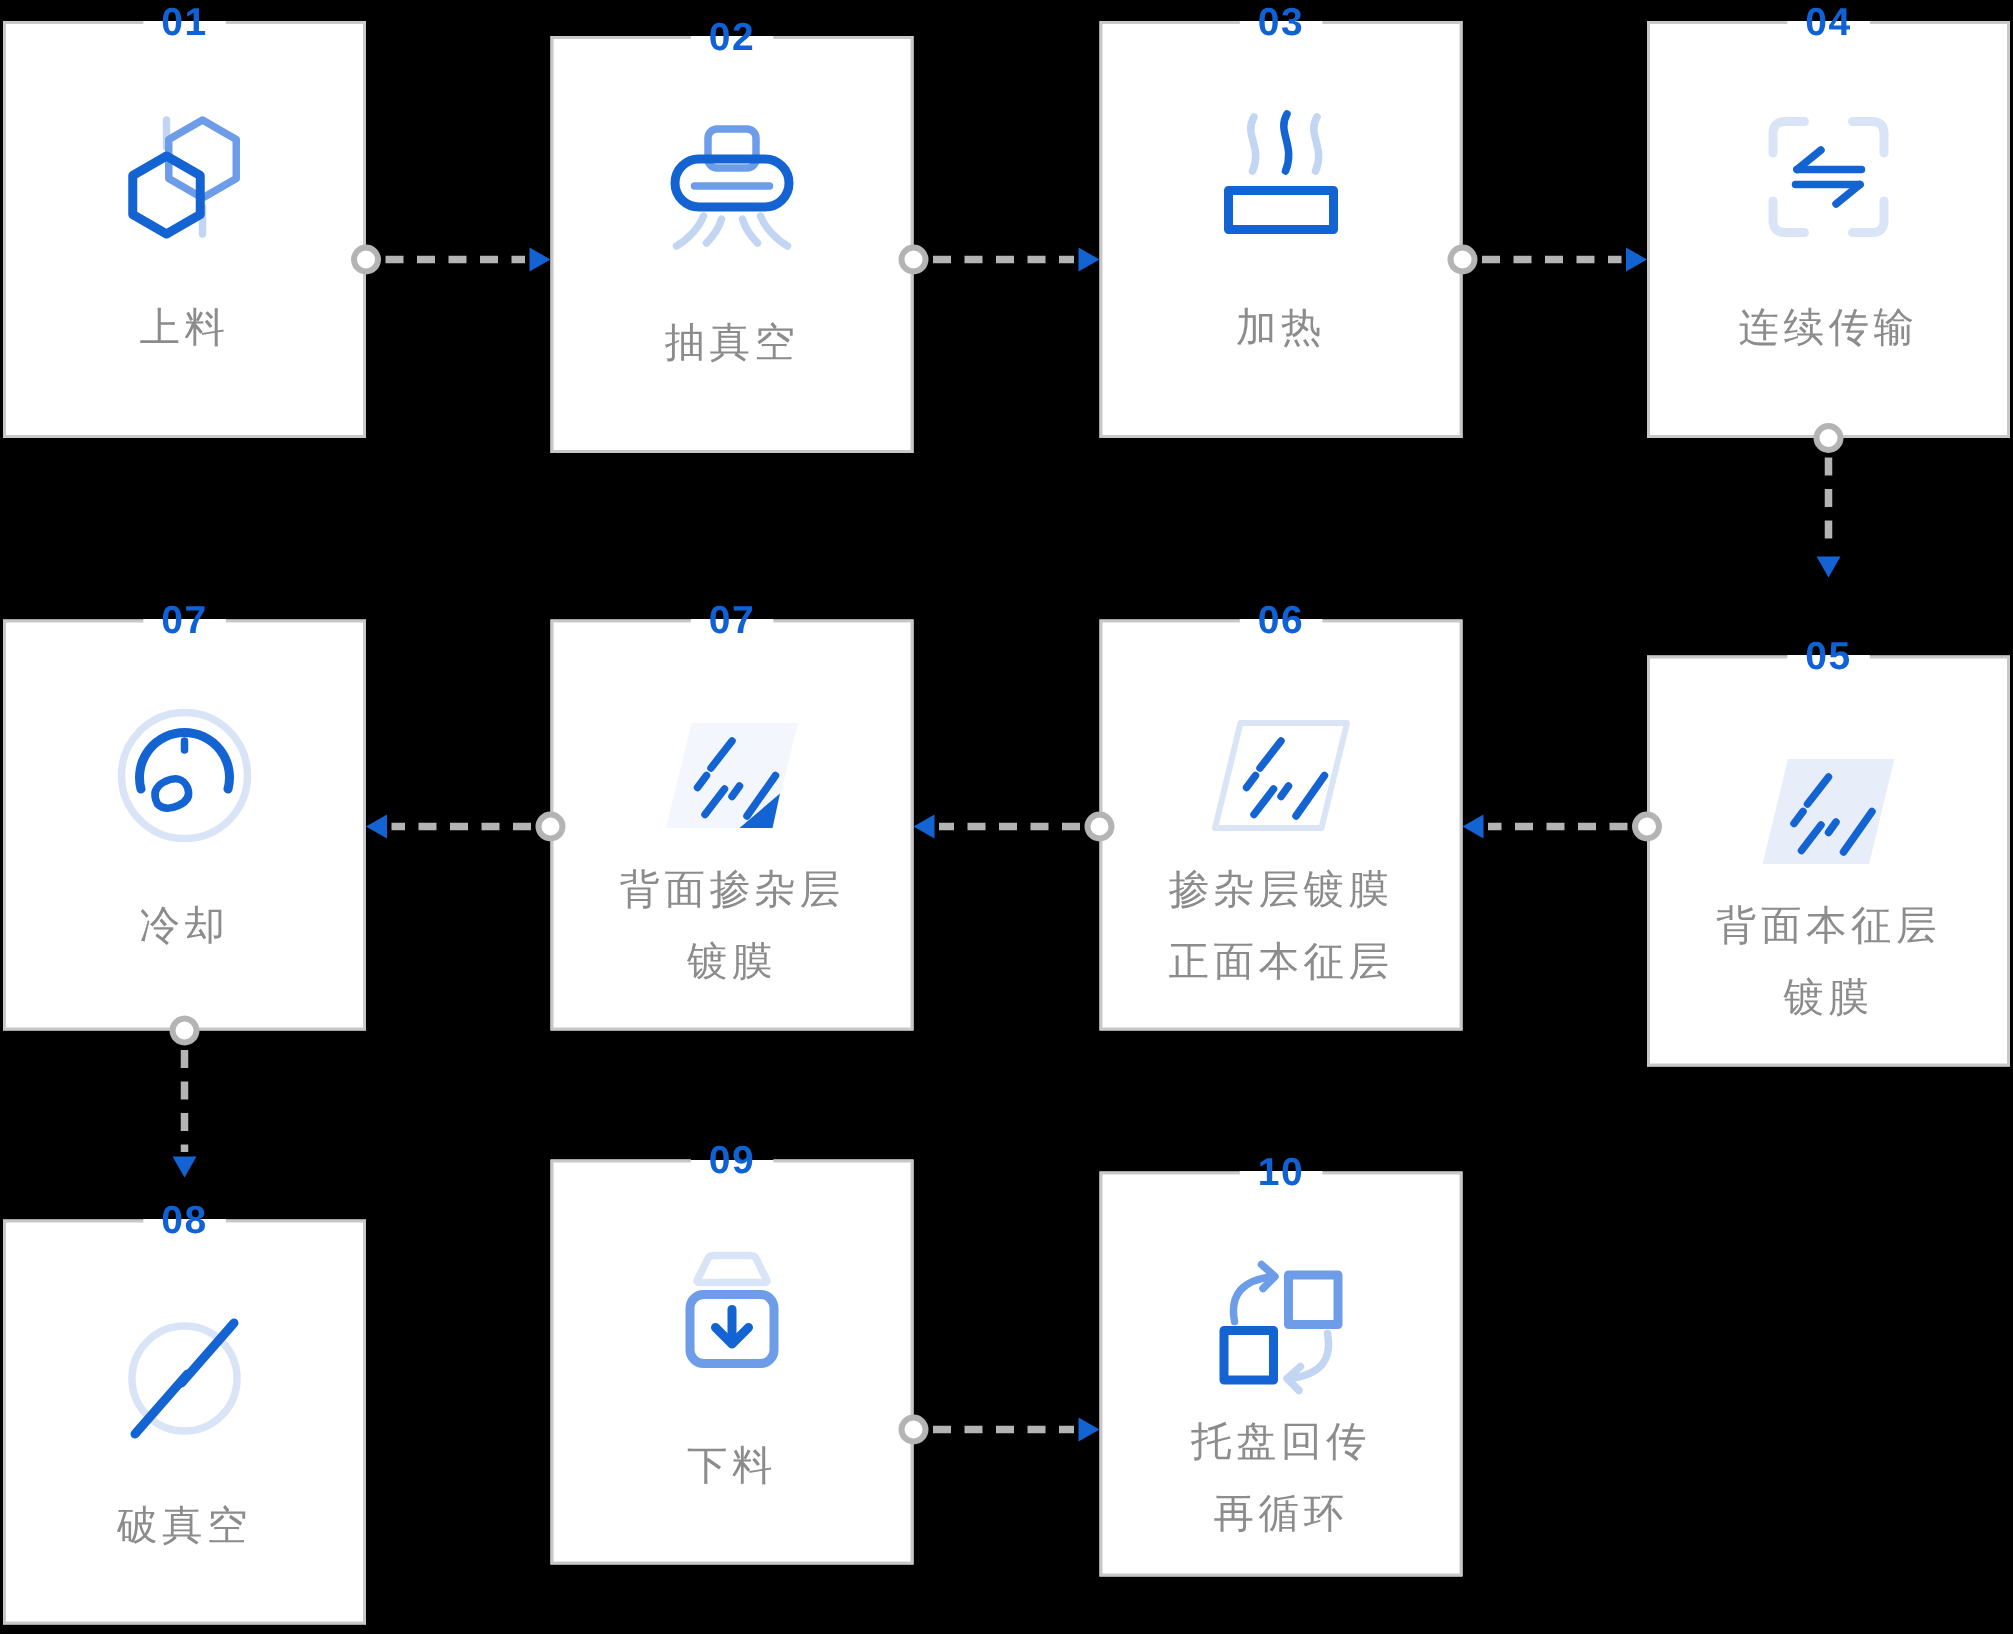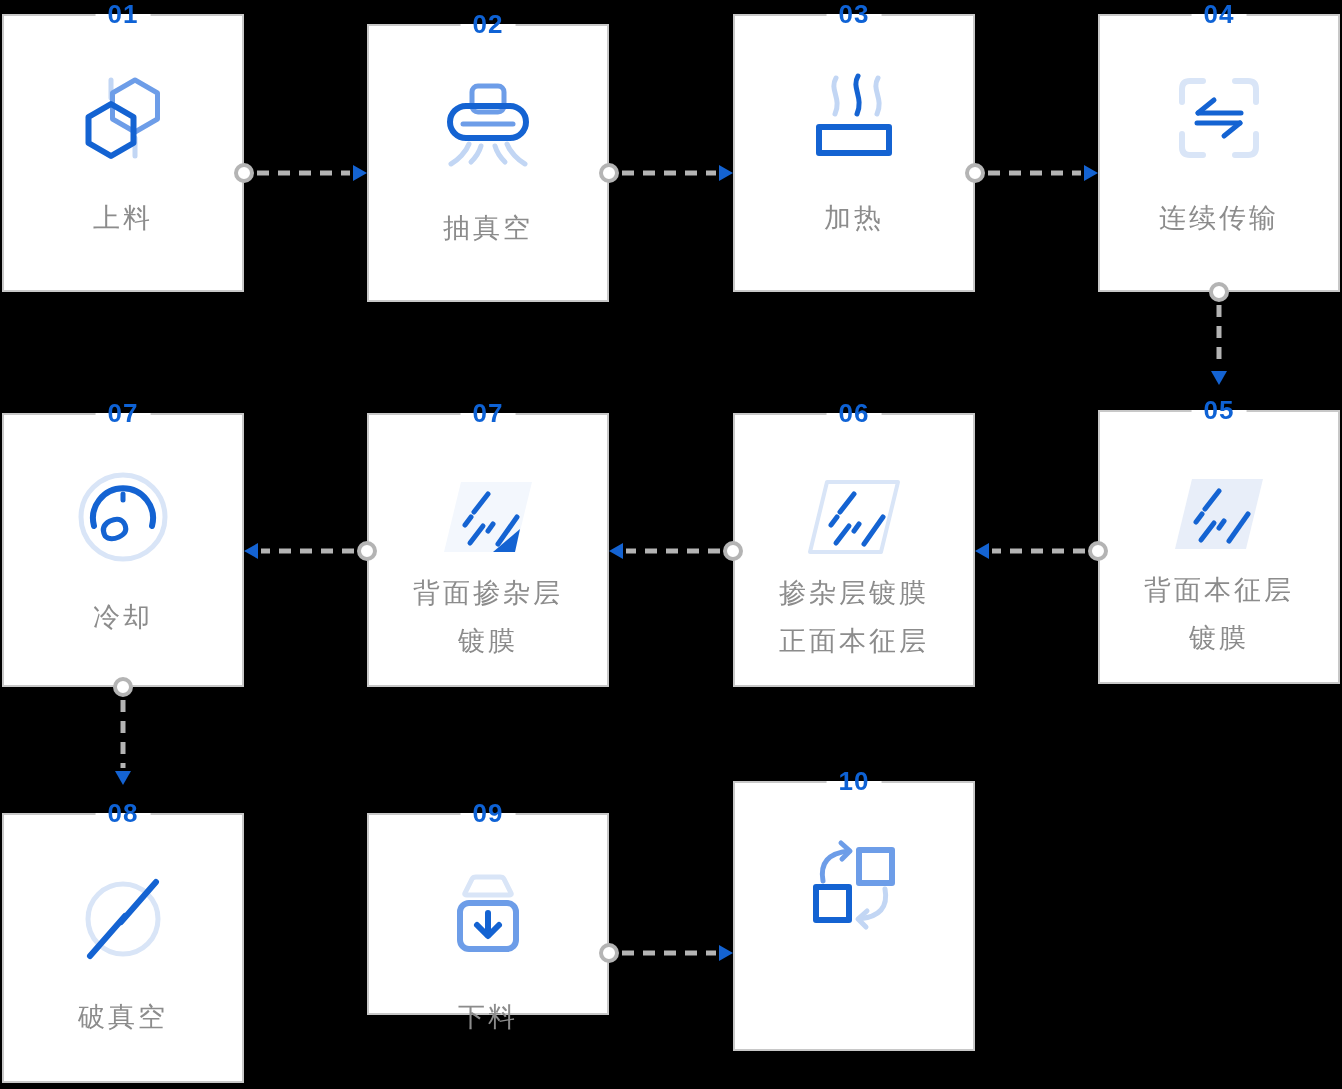--- a/index.html
+++ b/index.html
@@ -91,21 +91,21 @@
             <path class="ln sd" d="M29,45 L72,45"></path>
             <path class="ln sd" d="M29,45 L45,32"></path>
             <path class="ln sd" d="M71,55 L28,55"></path>
             <path class="ln sd" d="M71,55 L55,68"></path>
           </svg>
         </div>
         <div class="label">
           <div>连续传输</div>
         </div>
       </div>
-      <div class="card" style="left: 1098px; top: 410px; width: 242px; height: 274px; padding-left: 28px;">
+      <div class="card" style="left: 1098px; top: 437px; width: 242px; height: 274px; padding-left: 28px;">
         <span class="num">05</span>
         <div class="icon-wrap">
           <svg viewBox="0 0 100 100" width="100" height="100">
             <polygon points="23,15 94,15 77,85 6,85" style="fill:var(--wfill)"></polygon>
             <path class="ln sd" d="M36,45 L50,27"></path>
             <path class="ln sd" d="M27,58 L33,50"></path>
             <path class="ln sd" d="M32,76 L45,59"></path>
             <path class="ln sd" d="M50,64 L55,57"></path>
             <path class="ln sd" d="M60,77 L79,50"></path>
           </svg>
@@ -170,21 +170,21 @@
           <svg viewBox="0 0 100 100" width="100" height="100">
             <circle class="ln sf" cx="50" cy="52" r="35"></circle>
             <line class="ln sd w6" x1="48" y1="55" x2="83" y2="15"></line>
             <line class="ln sd w6" x1="17" y1="89" x2="52" y2="49"></line>
           </svg>
         </div>
         <div class="label">
           <div>破真空</div>
         </div>
       </div>
-      <div class="card" style="left: 367px; top: 813px; width: 242px; height: 202px;">
+      <div class="card" style="left: 367px; top: 773px; width: 242px; height: 270px;">
         <span class="num">09</span>
         <div class="icon-wrap">
           <svg viewBox="0 0 100 100" width="100" height="100">
             <path class="ln sf" d="M27,26 L34,12 Q35,10 38,10 L62,10 Q65,10 66,12 L73,26 Q74,28 71,28 L29,28 Q26,28 27,26 Z"></path>
             <rect class="ln sm w6" x="22" y="36" width="56" height="46" rx="9"></rect>
             <path class="ln sd w6" d="M50,46 L50,68"></path>
             <path class="ln sd w6" d="M39,58 L50,69 L61,58"></path>
           </svg>
         </div>
         <div class="label">
@@ -196,20 +196,24 @@
         <div class="icon-wrap">
           <svg viewBox="0 0 100 100" width="100" height="100">
             <rect class="ln sm w6" x="55" y="15" width="33" height="33"></rect>
             <rect class="ln sd w6" x="12" y="52" width="33" height="33"></rect>
             <path class="ln sm" d="M19,46 Q14,19 45,16"></path>
             <path class="ln sm" d="M37,8 L46,16 L38,24"></path>
             <path class="ln sp" d="M81,54 Q86,81 55,84"></path>
             <path class="ln sp" d="M63,76 L54,84 L62,92"></path>
           </svg>
         </div>
+        <div class="label">
+          <div>托盘回传</div>
+          <div>再循环</div>
+        </div>
       </div>
     </div>
   <svg id="connectors" viewBox="0 0 1342 1089" width="1342" height="1089">
       <g>
         <line x1="257" y1="173" x2="350" y2="173" stroke="var(--conn)" stroke-width="5" stroke-dasharray="12 9"></line>
         <circle cx="244" cy="173" r="8" fill="#ffffff" stroke="var(--conn)" stroke-width="4"></circle>
         <polygon points="353,165 353,181 367,173" fill="var(--dark)"></polygon>
       </g>
       <g>
         <line x1="622" y1="173" x2="716" y2="173" stroke="var(--conn)" stroke-width="5" stroke-dasharray="12 9"></line>

